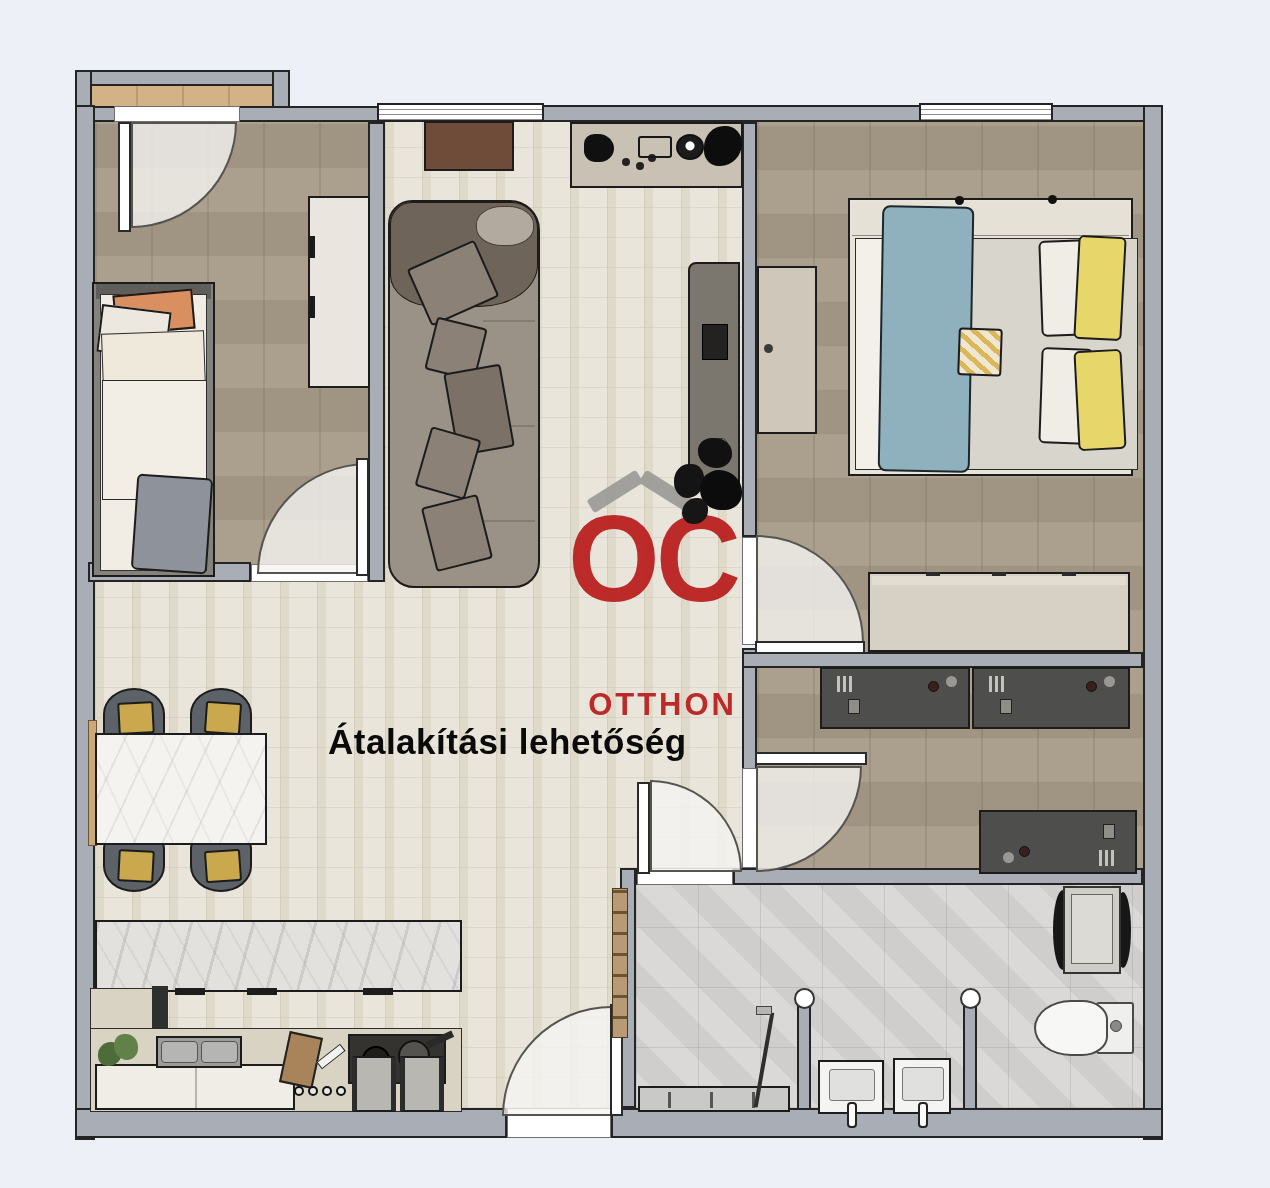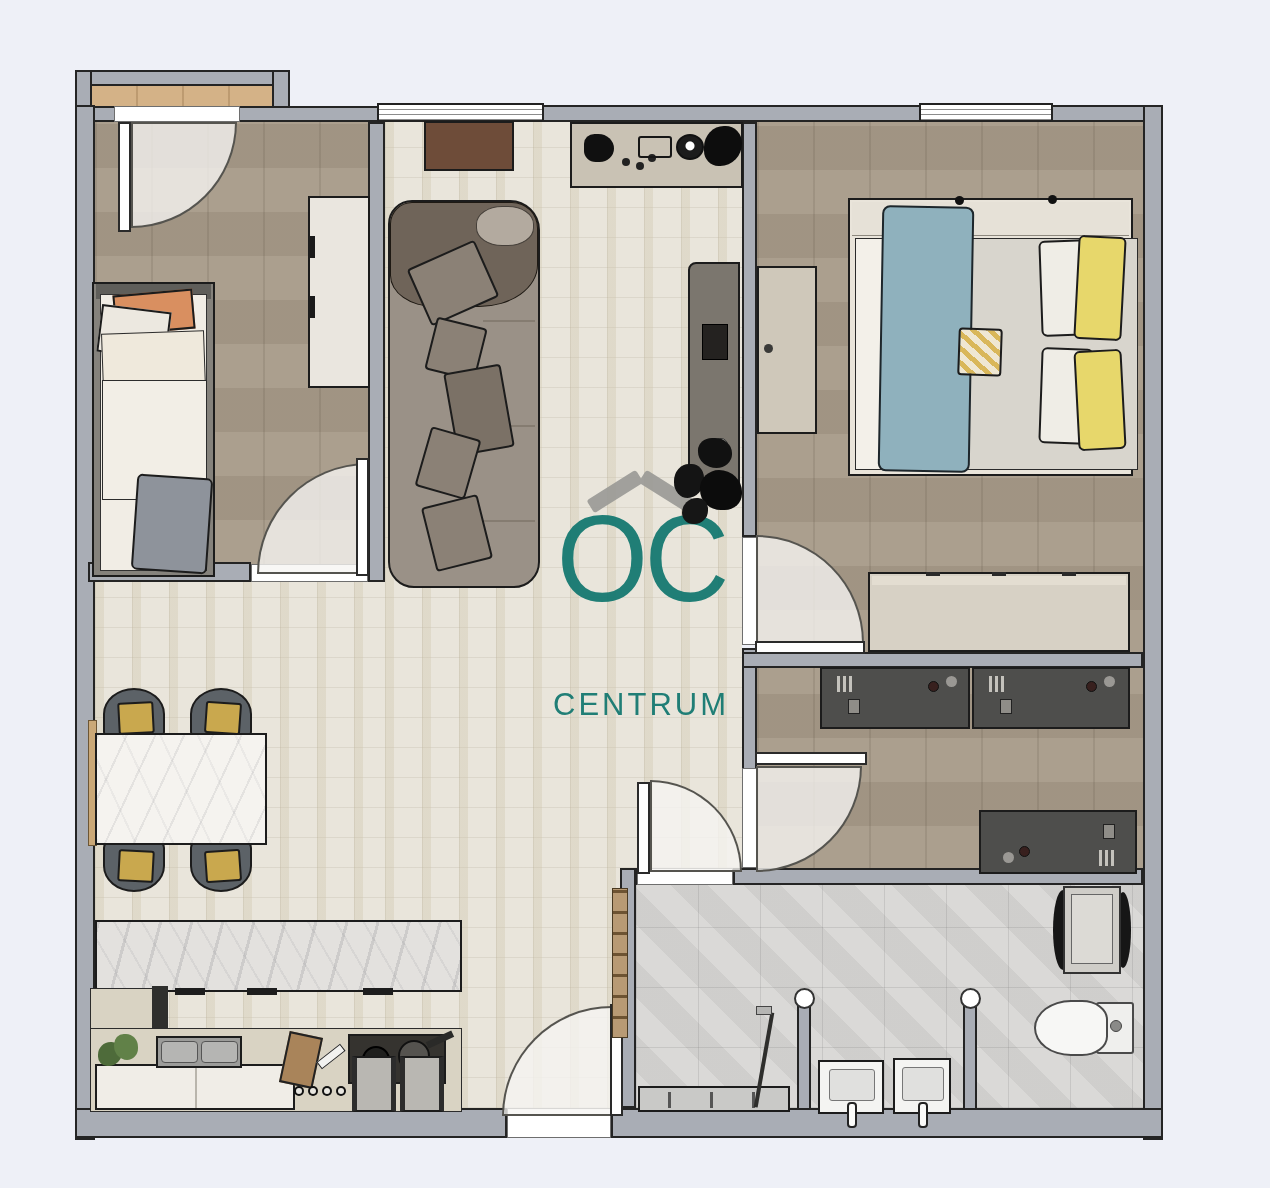--- a/index.html
+++ b/index.html
@@ -27,21 +27,21 @@
   .window{background:#fff;border:2px solid #222;background-image:
      repeating-linear-gradient(180deg, rgba(255,255,255,0) 0 4px, #8c8c8c 4px 5px);}
   .leaf{background:#ffffff;border:2px solid #2a2a2a;}
   .arc{background:rgba(246,245,242,.78);border:2px solid #55544f;}
   .cap{background:#fff;border:2px solid #333;border-radius:50%;}
 
   
   .f{border:2px solid #1c1c1c;}
   .thin{border-width:1px;}
 
-  .watermark{color:#0f766e;opacity:.92;font-weight:normal;text-align:center;}
+  .watermark{color:#b91c1c;opacity:.92;font-weight:bold;text-align:right;}
   .wm-bar{background:#9b9b97;border-radius:3px;}
   .annotation{font-weight:bold;color:#0a0a0a;font-size:35px;letter-spacing:.5px;white-space:nowrap;}
 </style>
 </head>
 <body>
 
 <div id="plan">
 
   <div class="floor-balcony" style="left:90px;top:84px;width:184px;height:26px;"></div>
   <div class="floor-wood" style="left:95px;top:122px;width:273px;height:442px;"></div>
@@ -49,21 +49,21 @@
   <div class="floor-tile" style="left:385px;top:868px;width:235px;height:240px;"></div>
   <div class="floor-tile" style="left:95px;top:582px;width:290px;height:526px;"></div>
   <div class="floor-wood" style="left:757px;top:122px;width:386px;height:532px;"></div>
   <div class="floor-wood" style="left:757px;top:668px;width:386px;height:202px;"></div>
   <div class="floor-bath" style="left:636px;top:885px;width:507px;height:223px;"></div>
 
   <div class="watermark" style="left:545px;top:455px;width:192px;height:280px;">
     <div class="wm-bar" style="left:41px;top:29px;width:58px;height:15px;transform:rotate(-32deg);"></div>
     <div class="wm-bar" style="left:93px;top:29px;width:58px;height:15px;transform:rotate(32deg);"></div>
     <div style="left:0;top:44px;width:192px;font-size:118px;line-height:1;letter-spacing:-4px;transform:scaleY(1.04);">OC</div>
-    <div style="left:0;top:232px;width:192px;font-size:31px;letter-spacing:3px;">CENTRUM</div>
+    <div style="left:0;top:232px;width:192px;font-size:31px;letter-spacing:3px;">OTTHON</div>
   </div>
 
   <div class="wall" style="left:75px;top:70px;width:215px;height:16px;"></div>
   <div class="wall" style="left:75px;top:70px;width:17px;height:52px;"></div>
   <div class="wall" style="left:272px;top:70px;width:18px;height:52px;"></div>
   <div class="wall" style="left:88px;top:106px;width:292px;height:16px;"></div>
   <div class="opening" style="left:114px;top:106px;width:126px;height:16px;"></div>
   <div class="window" style="left:377px;top:103px;width:167px;height:19px;"></div>
   <div class="wall" style="left:542px;top:105px;width:380px;height:17px;"></div>
   <div class="window" style="left:919px;top:103px;width:134px;height:19px;"></div>
@@ -255,14 +255,15 @@
     <div style="left:0;top:0;width:74px;height:56px;background:#f7f7f5;border:2px solid #4a4a4a;border-radius:50% 35% 35% 50%;"></div>
     <div style="left:76px;top:20px;width:12px;height:12px;background:#8a8a88;border:1px solid #444;border-radius:50%;"></div>
   </div>
   <div style="left:1053px;top:886px;width:80px;height:90px;">
     <div style="left:0;top:4px;width:20px;height:80px;background:#161616;border-radius:50%;"></div>
     <div style="left:62px;top:6px;width:16px;height:76px;background:#161616;border-radius:50%;"></div>
     <div style="left:10px;top:0;width:58px;height:88px;background:#cfcdc8;border:2px solid #333;"></div>
     <div style="left:18px;top:8px;width:42px;height:70px;background:#dcdad5;border:1px solid #666;"></div>
   </div>
 
+  <div class="annotation" style="left:328px;top:722px;">Átalakítási lehetőség</div>
 
 </div>
 
 </body></html>

